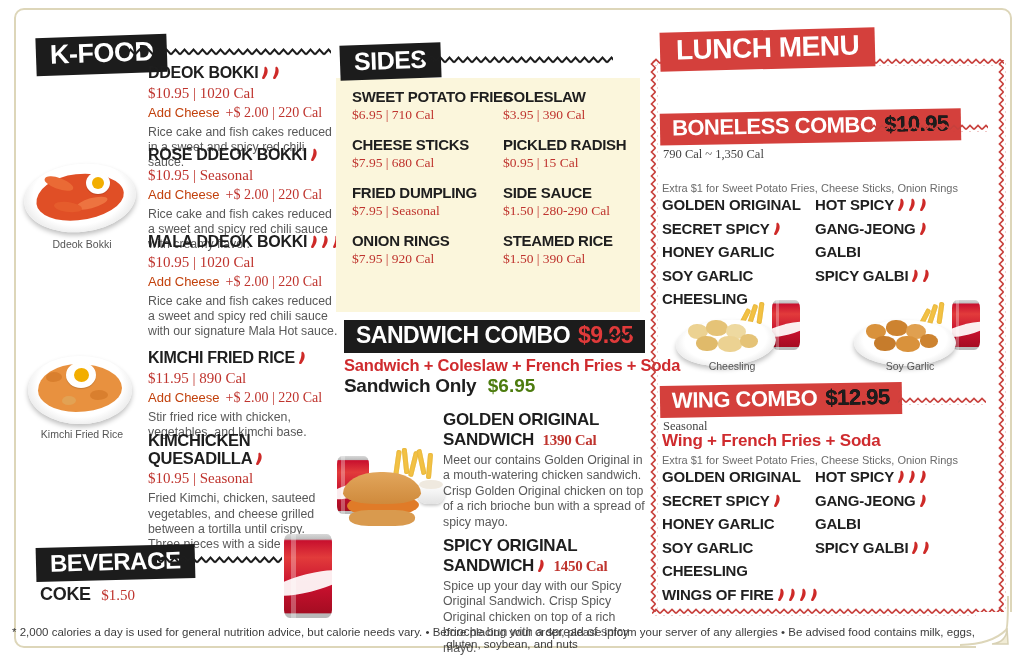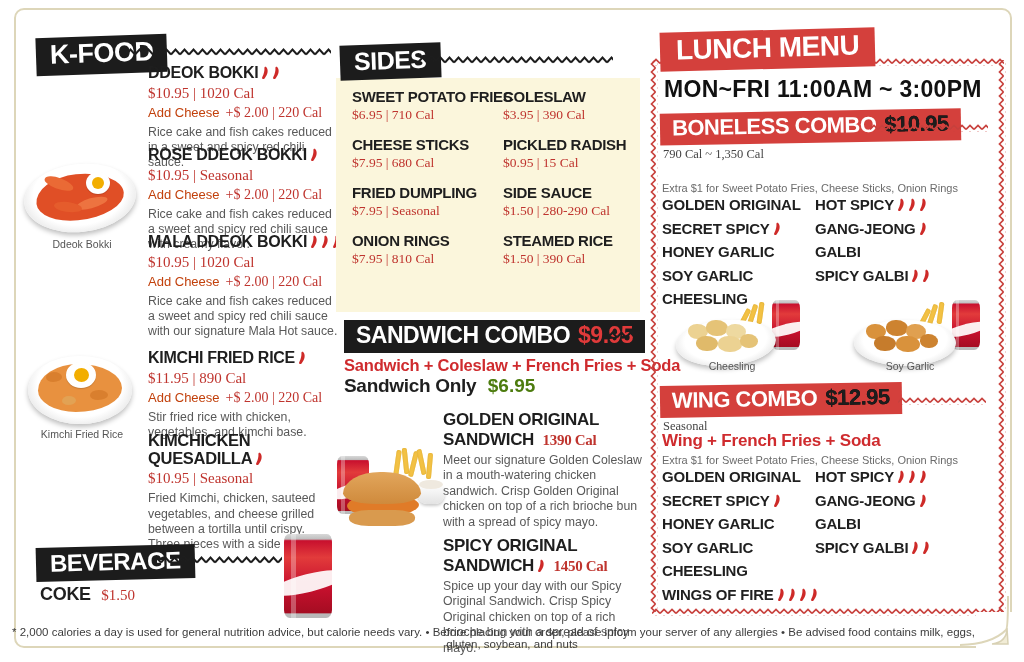--- a/index.html
+++ b/index.html
@@ -178,21 +178,21 @@
     <div class="side-item">
         <div class="side-name">CHEESE STICKS</div>
         <div class="side-price">$7.95 | 680 Cal</div>
       </div>
     <div class="side-item">
         <div class="side-name">FRIED DUMPLING</div>
         <div class="side-price">$7.95 | Seasonal</div>
       </div>
     <div class="side-item">
         <div class="side-name">ONION RINGS</div>
-        <div class="side-price">$7.95 | 810 Cal</div>
+        <div class="side-price">$7.95 | 920 Cal</div>
       </div>
   </div>
   <div class="abs" style="left:503px;top:88px;width:140px;">
     <div class="side-item">
         <div class="side-name">COLESLAW</div>
         <div class="side-price">$3.95 | 390 Cal</div>
       </div>
     <div class="side-item">
         <div class="side-name">PICKLED RADISH</div>
         <div class="side-price">$0.95 | 15   Cal</div>
@@ -232,21 +232,21 @@
     <div class="blob" style="left:14px;top:46px;width:72px;height:22px;background:#e07b28;"></div>
     <div class="blob" style="left:10px;top:24px;width:78px;height:32px;background:linear-gradient(180deg,#e2a65c,#cf8a3c);border-radius:50% 50% 45% 45%/70% 70% 35% 35%;"></div>
     <div class="blob" style="left:16px;top:62px;width:66px;height:16px;background:#d99a4e;border-radius:30%/45%;"></div>
   </div>
 
   <div class="abs" style="left:443px;top:410px;width:202px;">
     <div class="item-name" style="font-size:17px;line-height:1.15;">
       <span>GOLDEN ORIGINAL SANDWICH</span><span class="peps"></span>
       <span class="price-line" style="display:inline;margin-left:4px;">1390 Cal</span>
     </div>
-    <div class="desc">Meet our signature Golden Coleslaw in a mouth-watering chicken sandwich. Crisp Golden Original chicken on top of a rich brioche bun with a spread of spicy mayo.</div>
+    <div class="desc">Meet our contains Golden Original in a mouth-watering chicken sandwich. Crisp Golden Original chicken on top of a rich brioche bun with a spread of spicy mayo.</div>
   </div>
 
   <div class="abs" style="left:443px;top:536px;width:205px;">
     <div class="item-name" style="font-size:17px;line-height:1.15;">
       <span>SPICY ORIGINAL SANDWICH</span><span class="peps"><svg class="pep" viewBox="0 0 11 16">
             <path d="M7.8 0.9 C10.4 4.2 9.8 9.3 5.6 14.6 C4.3 16.2 1.8 15.3 2.7 13.2 C4.9 8.9 5.7 5.3 5.4 1.9 C5.3 0.4 6.9 -0.3 7.8 0.9 Z" fill="#ce2a28"></path>
           </svg></span>
       <span class="price-line" style="display:inline;margin-left:4px;">1450 Cal</span>
     </div>
     <div class="desc">Spice up your day with our Spicy Original Sandwich. Crisp Spicy Original chicken on top of a rich brioche bun with a spread of spicy mayo.</div>
@@ -261,21 +261,20 @@
   <svg class="zz" style="left:650px;top:60px;" width="8" height="552">
       <rect width="8" height="552" fill="url(#zzrv)"></rect>
     </svg>
   <svg class="zz" style="left:998px;top:60px;" width="8" height="552">
       <rect width="8" height="552" fill="url(#zzrv)"></rect>
     </svg>
 
   <div class="abs" style="left:660px;top:30px;transform:rotate(-1.5deg);">
     <span class="badge badge-red" style="font-size:28px;padding:2px 16px 5px;">LUNCH MENU</span>
   </div>
-  <div class="abs" style="left:664px;top:76px;font-weight:bold;font-size:23px;letter-spacing:.3px;color:#111;">MON~FRI  11:00AM ~ 3:00PM</div>
 
   <div class="abs" style="left:660px;top:111px;transform:rotate(-1deg);">
     <span class="badge badge-red" style="font-size:22px;padding:2px 12px 4px;">
       <span>BONELESS COMBO</span><span class="price-black">$10.95</span>
     </span>
   </div>
   <svg class="zz" style="left:870px;top:124px;" width="118" height="8">
       <rect width="118" height="8" fill="url(#zzr)"></rect>
     </svg>
 

